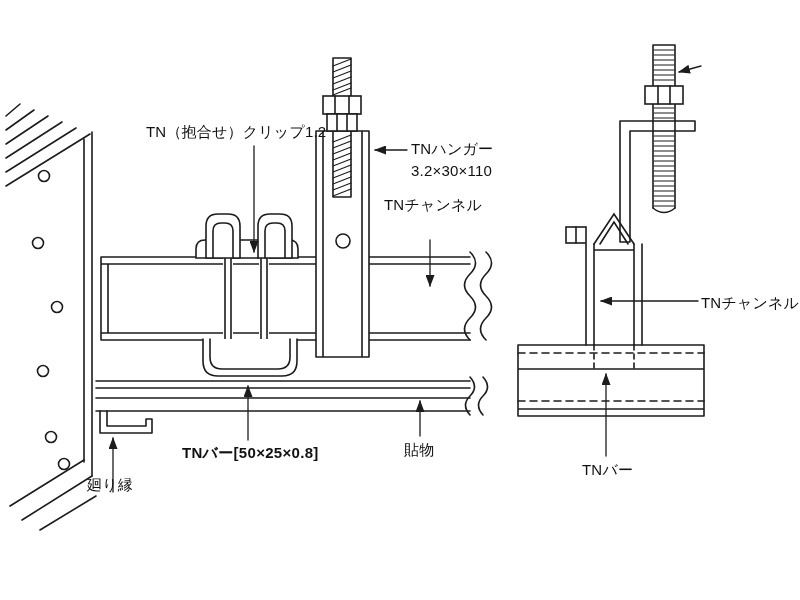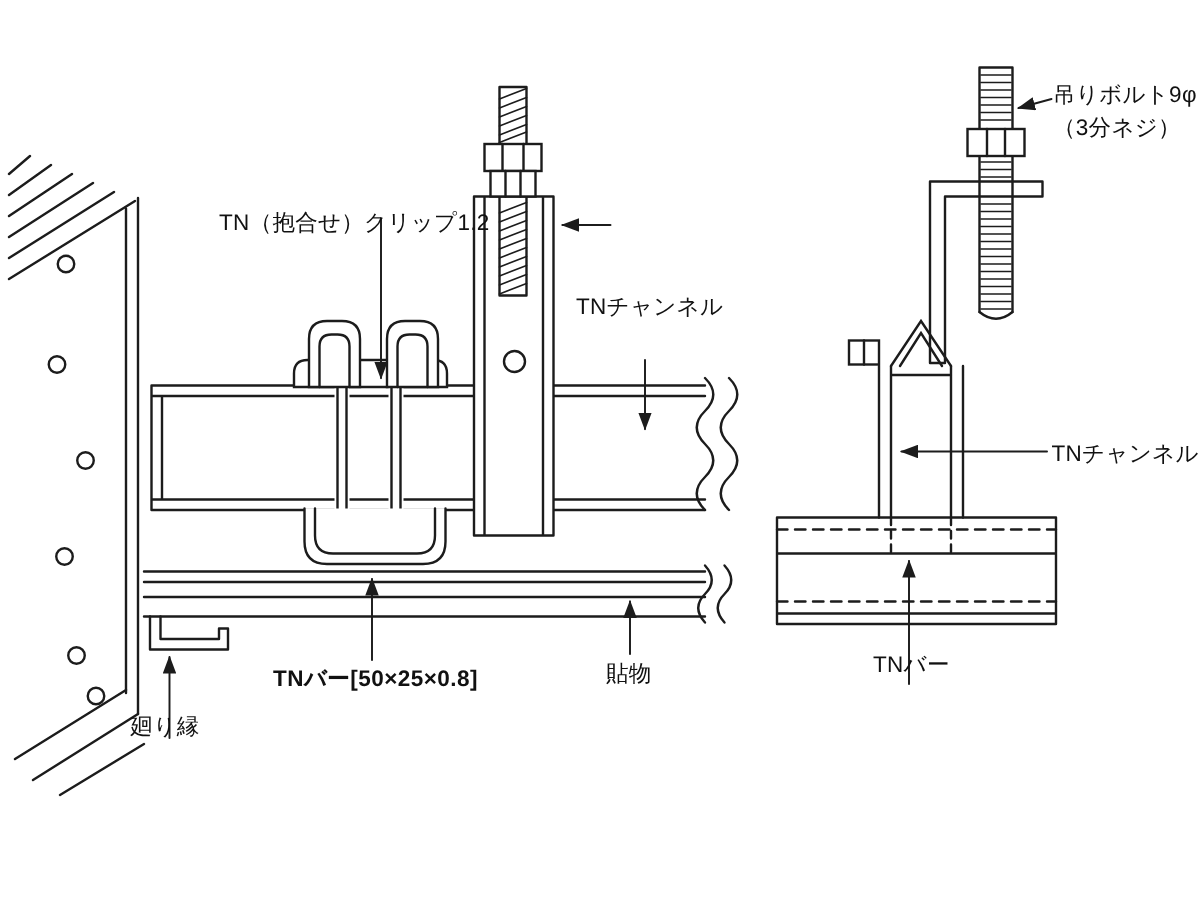--- a/index.html
+++ b/index.html
@@ -109,35 +109,35 @@
         <path marker-end="url(#arr)" d="M701 66L679 72"></path>
         <path marker-end="url(#arr)" d="M698 301L601 301"></path>
         <path marker-end="url(#arr)" d="M248 440L248 386"></path>
         <path marker-end="url(#arr)" d="M420 436L420 401"></path>
         <path marker-end="url(#arr)" d="M606 456L606 374"></path>
         <path marker-end="url(#arr)" d="M113 492L113 438"></path>
       </g>
     </g>
   </svg>
 
-  <div class="lbl" style="left:146px;top:138px">TN（抱合せ）クリップ1.2</div>
+  <div class="lbl" style="left:146px;top:121px">TN（抱合せ）クリップ1.2</div>
 
+  <div class="lbl" style="left:411px;top:138px">
+    <div>TNハンガー</div>
+    <div>3.2×30×110</div>
+  </div>
 
   <div class="lbl" style="left:384px;top:194px">
     <div>TNチャンネル</div>
   </div>
 
-  <div class="lbl" style="left:702px;top:53px">
-    <div>吊りボルト9φ</div>
-    <div>（3分ネジ）</div>
-  </div>
 
   <div class="lbl" style="left:701px;top:292px">TNチャンネル</div>
 
   <div class="lbl lbl-bold" style="left:182px;top:442px">TNバー[50×25×0.8]</div>
 
   <div class="lbl" style="left:404px;top:439px">貼物</div>
 
-  <div class="lbl" style="left:582px;top:433px">TNバー</div>
+  <div class="lbl" style="left:582px;top:459px">TNバー</div>
 
   <div class="lbl" style="left:87px;top:474px">廻り縁</div>
 
 </div>
 
 </body></html>

